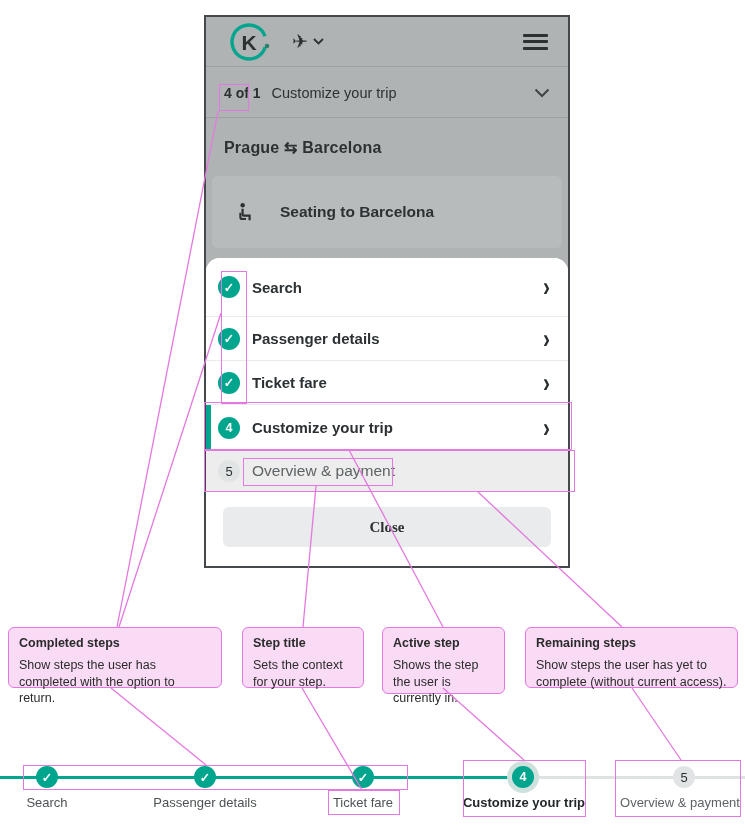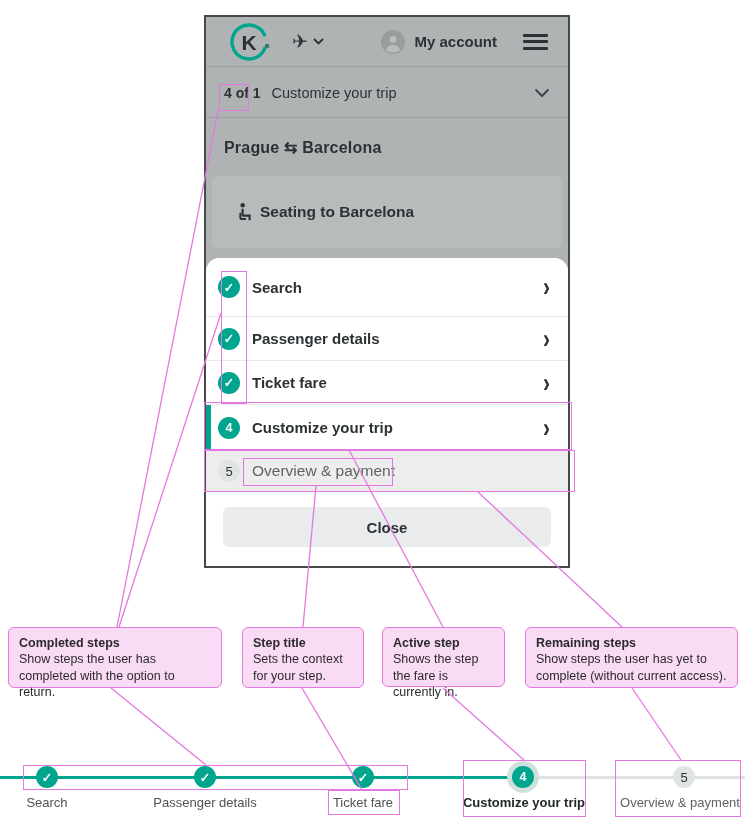--- a/index.html
+++ b/index.html
@@ -26,51 +26,51 @@
   .sb-ind { font-size:14px; font-weight:700; color:#2c3134; margin-right:11px; }
   .sb-title { font-size:14.5px; color:#2c3134; }
   .sb-spacer { flex:1; }
 
   .ph-trip { position:absolute; left:0; top:102px; right:0; height:56px;
              display:flex; align-items:center; padding:0 18px; }
   .trip-title { font-size:16px; font-weight:700; color:#2c3134; letter-spacing:.2px; }
 
   .seat-card { position:absolute; left:6px; right:6px; top:159px; height:72px;
                background:#b7bbbb; border-radius:6px; display:flex; align-items:center;
-               padding-left:24px; gap:4px; }
+               padding-left:24px; gap:24px; }
   .seat-label { font-size:15.5px; font-weight:700; color:#2c3134; }
 
   .sheet { position:absolute; left:0; right:0; top:241px; bottom:0;
            background:#ffffff; border-radius:14px 14px 0 0; }
   .row { display:flex; align-items:center; padding:0 18px 0 12px;
          border-bottom:1px solid #eaeaea; background:#fff; }
   .row.r1 { height:59px; border-radius:14px 14px 0 0; }
   .row.r2, .row.r3 { height:44px; }
   .row.r4 { height:45px; border-left:5px solid #00a58e; padding-left:7px; border-bottom:none; }
   .row.r5 { height:42px; background:#ededee; border-bottom:none; }
   .step-circle { width:22px; height:22px; border-radius:50%; background:#00a58e;
                  color:#fff; display:flex; align-items:center; justify-content:center;
                  font-size:12.5px; font-weight:700; flex:none; }
   .step-circle.gray { background:#e1e4e4; color:#2c3134; font-weight:400; font-size:13px; }
   .row-label { font-size:15px; font-weight:700; color:#2c3134; margin-left:12px; }
   .row.r5 .row-label { font-weight:400; color:#5e6366; font-size:15.5px; }
   .row-spacer { flex:1; }
   .chev-r { font-size:21px; line-height:14px; color:#2c3134; font-weight:700; transform:scaleY(1.35); }
 
   .close-btn { display:block; margin:15px 17px 0; height:40px; width:calc(100% - 34px);
-               background:#e9ebec; border:none; border-radius:6px; font-family:Liberation Sans, sans-serif;
+               background:#e9ebec; border:none; border-radius:6px; font-family:Liberation Serif, serif;
                font-size:15px; font-weight:700; color:#2c3134; cursor:pointer; }
 
   
   .note { position:absolute; background:#f9dbf6; border:1.5px solid #e478e0; border-radius:6px;
           padding:7px 10px; font-size:12.5px; line-height:1.3; color:#2b2b2b; z-index:20; }
-  .note b { display:block; font-size:12.5px; margin-bottom:0; }
+  .note b { display:block; font-size:12.5px; margin-bottom:6px; }
   .note1 { left:8px;   top:627px; width:214px; height:61px; }
   .note2 { left:242px; top:627px; width:122px; height:61px; }
-  .note3 { left:382px; top:627px; width:123px; height:60px; }
+  .note3 { left:382px; top:627px; width:123px; height:67px; }
   .note4 { left:525px; top:627px; width:213px; height:61px; }
 
   
   .hl { position:absolute; border:1.5px solid #e478e0; background:transparent; z-index:30; }
 
   
   .tl-line { position:absolute; height:3px; top:776px; z-index:1; }
   .tl-teal { left:0; width:523px; background:#00a58e; }
   .tl-gray { left:523px; width:222px; background:#dee2e2; }
   .dot { position:absolute; width:22px; height:22px; border-radius:50%; top:766px;
@@ -104,28 +104,20 @@
           <text x="21" y="28.5" text-anchor="middle" font-family="Liberation Sans, sans-serif" font-size="21" font-weight="bold" fill="#2c3134">K</text>
         </svg>
       </div>
       <div class="plane-wrap">
         <span class="plane">✈</span>
         <svg class="chev-sm" width="11" height="7" viewBox="0 0 11 7">
           <polyline points="1,1 5.5,5.5 10,1" fill="none" stroke="#2c3134" stroke-width="1.8"></polyline>
         </svg>
       </div>
       <div class="hd-spacer"></div>
-      <div class="account">
-        <svg class="icon-svg" width="24" height="24" viewBox="0 0 24 24">
-          <circle cx="12" cy="12" r="12" fill="#989d9e"></circle>
-          <circle cx="12" cy="9.4" r="3.4" fill="#b9bdbd"></circle>
-          <path d="M4.8 20.2 c1.1-3.6 3.9-5.2 7.2-5.2 s6.1 1.6 7.2 5.2 a12 12 0 0 1-14.4 0z" fill="#b9bdbd"></path>
-        </svg>
-        <span class="acct-label">My account</span>
-      </div>
       <div class="burger">
         <span></span>
           <span></span>
           <span></span>
       </div>
     </div>
 
     <div class="ph-stepbar">
       <span class="sb-ind">4 of 1</span>
       <span class="sb-title">Customize your trip</span>
@@ -196,21 +188,21 @@
   <div class="note note1">
     <b>Completed steps</b>
     <span>Show steps the user has completed with the option to return.</span>
   </div>
   <div class="note note2">
     <b>Step title</b>
     <span>Sets the context for your step.</span>
   </div>
   <div class="note note3">
     <b>Active step</b>
-    <span>Shows the step the fare is currently in.</span>
+    <span>Shows the step the user is currently in.</span>
   </div>
   <div class="note note4">
     <b>Remaining steps</b>
     <span>Show steps the user has yet to complete (without current access).</span>
   </div>
 
   <div class="hl" style="left:219px; top:84px;  width:30px;  height:27px;"></div>
   <div class="hl" style="left:221px; top:271px; width:26px;  height:133px;"></div>
   <div class="hl" style="left:204px; top:402px; width:368px; height:48px;"></div>
   <div class="hl" style="left:204px; top:450px; width:371px; height:42px;"></div>

